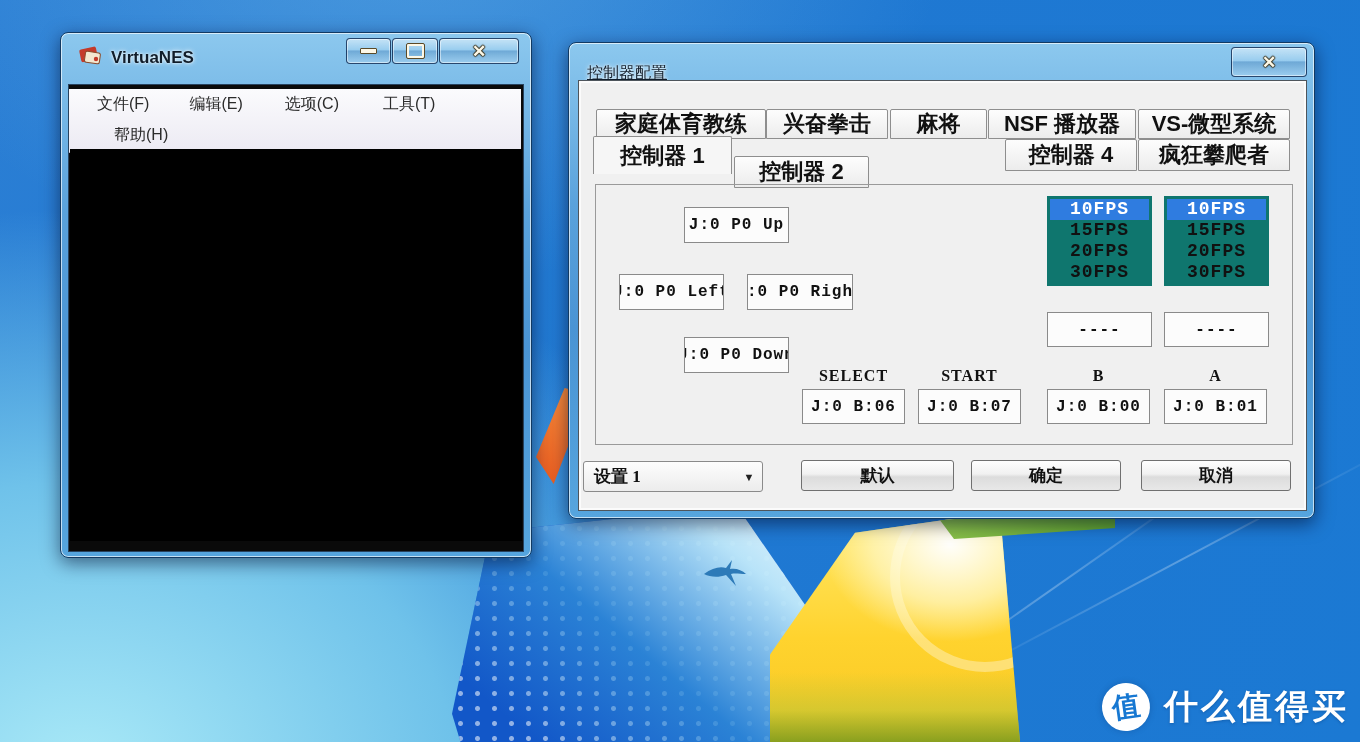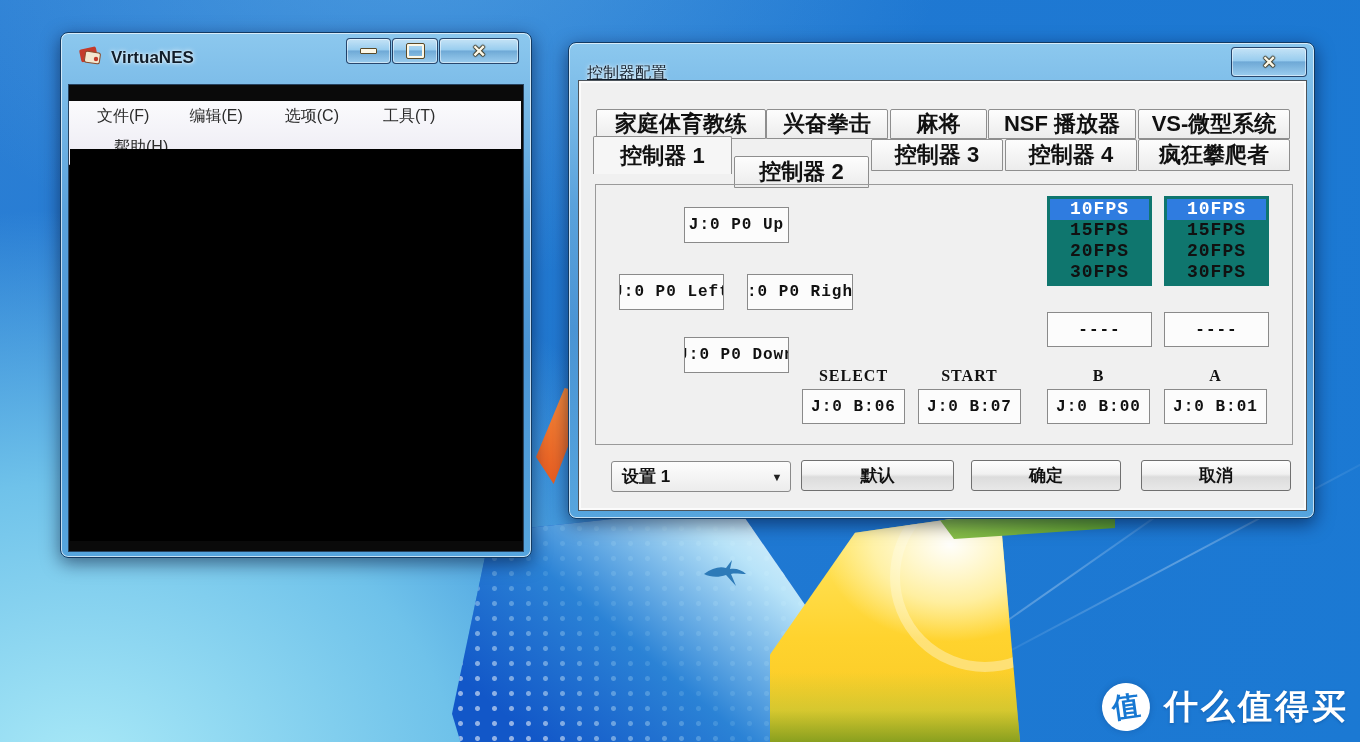--- a/index.html
+++ b/index.html
@@ -46,21 +46,21 @@
   .titlebar-text{color:#101d2b;text-shadow:0 0 5px rgba(255,255,255,.9),0 0 2px rgba(255,255,255,.9);}
   .capbtn{position:absolute;border:1px solid rgba(15,45,85,.85);border-radius:4px;
     background:linear-gradient(to bottom,rgba(255,255,255,.5) 0%,rgba(255,255,255,.15) 45%,rgba(40,90,150,.25) 50%,rgba(255,255,255,.2) 100%);
     box-shadow:inset 0 0 0 1px rgba(255,255,255,.5);display:flex;align-items:center;justify-content:center;cursor:pointer;}
   .glyph-min{width:15px;height:4px;background:#fdf8e7;border:1px solid #5a4a28;border-radius:1px;}
   .glyph-max{width:13px;height:10px;border:2px solid #fdf8e7;outline:1px solid #5a4a28;background:transparent;border-radius:1px;}
   .glyph-x{font-size:17px;font-weight:bold;color:#fdf8e7;text-shadow:0 1px 1px #3a3420,0 -1px 1px #3a3420,1px 0 1px #3a3420,-1px 0 1px #3a3420;line-height:1;}
 
   
   #vn-inner{position:absolute;left:7px;top:51px;width:454px;height:466px;background:#0a0a0a;border:1px solid #27425e;}
-  #vn-menubar{position:absolute;left:0;top:16px;width:452px;height:63px;background:linear-gradient(to bottom,#fbfbfd,#eceaf3);border-bottom:1px solid #b8b8c8;}
+  #vn-menubar{position:absolute;left:0;top:4px;width:452px;height:63px;background:linear-gradient(to bottom,#fbfbfd,#eceaf3);border-bottom:1px solid #b8b8c8;}
   .menu-row{position:absolute;left:0;width:100%;height:31px;display:flex;align-items:center;}
   .menu-item{font-size:16px;color:#2b2b2b;padding:0 10px;cursor:default;}
   #vn-screen{position:absolute;left:1px;top:64px;width:452px;height:392px;background:#000;}
   #vn-title{position:absolute;left:50px;top:15px;font-size:17px;font-weight:bold;}
   #vn-icon{position:absolute;left:16px;top:9px;width:26px;height:26px;}
 
   
   #dlg-inner{position:absolute;left:9px;top:37px;width:727px;height:429px;background:#f0f0f0;
     border:1px solid #4e555c;box-shadow:inset 0 0 0 2px #fbfbfb;}
   .tab{position:absolute;height:30px;display:flex;align-items:center;justify-content:center;
@@ -159,21 +159,20 @@
     <div id="dlg-inner">
 
       <div class="tab" style="left:17px;top:28px;width:170px;">家庭体育教练</div>
       <div class="tab" style="left:187px;top:28px;width:122px;">兴奋拳击</div>
       <div class="tab" style="left:311px;top:28px;width:97px;">麻将</div>
       <div class="tab" style="left:559px;top:28px;width:152px;">VS-微型系统</div>
       <div class="tab" style="left:409px;top:28px;width:148px;">NSF 播放器</div>
 
       <div class="tab selected" style="left:14px;top:55px;width:139px;height:38px;">控制器 1</div>
       <div class="tab" style="left:155px;top:75px;width:135px;height:32px;">控制器 2</div>
-      <div class="tab" style="left:292px;top:58px;width:132px;height:32px;">控制器 3</div>
       <div class="tab" style="left:426px;top:58px;width:132px;height:32px;">控制器 4</div>
       <div class="tab" style="left:559px;top:58px;width:152px;height:32px;">疯狂攀爬者</div>
 
       <div class="groupbox" style="left:16px;top:103px;width:696px;height:259px;"></div>
 
       <div class="field" style="left:105px;top:126px;width:105px;height:36px;">J:0 P0 Up</div>
       <div class="field" style="left:40px;top:193px;width:105px;height:36px;">J:0 P0 Left</div>
       <div class="field" style="left:168px;top:193px;width:106px;height:36px;">J:0 P0 Right</div>
       <div class="field" style="left:105px;top:256px;width:105px;height:36px;">J:0 P0 Down</div>
 
@@ -196,21 +195,21 @@
       <div class="listbox" style="left:585px;top:115px;width:105px;height:90px;">
         <div class="item sel">10FPS</div>
         <div class="item">15FPS</div>
         <div class="item">20FPS</div>
         <div class="item">30FPS</div>
       </div>
 
       <div class="field" style="left:468px;top:231px;width:105px;height:35px;">----</div>
       <div class="field" style="left:585px;top:231px;width:105px;height:35px;">----</div>
 
-      <div id="preset-dd" style="left:32px;top:380px;width:180px;">
+      <div id="preset-dd" style="left:4px;top:380px;width:180px;font-family:Liberation Serif, serif;">
         <span class="val">设置 1</span>
         <span class="arrow">▼</span>
       </div>
       <div class="dlg-btn" style="left:222px;top:379px;width:153px;">默认</div>
       <div class="dlg-btn" style="left:392px;top:379px;width:150px;">确定</div>
       <div class="dlg-btn" style="left:562px;top:379px;width:150px;">取消</div>
     </div>
   </div>
 
   <div id="watermark">

